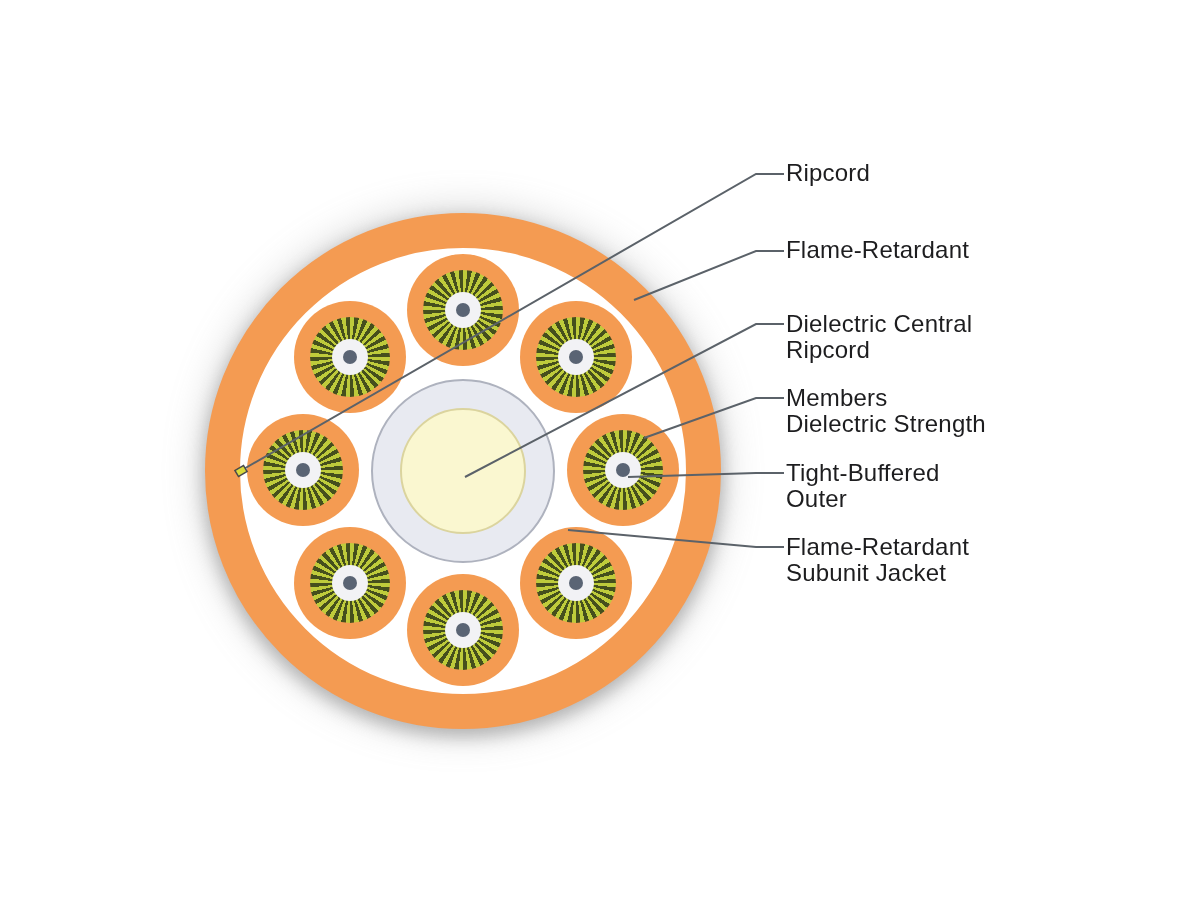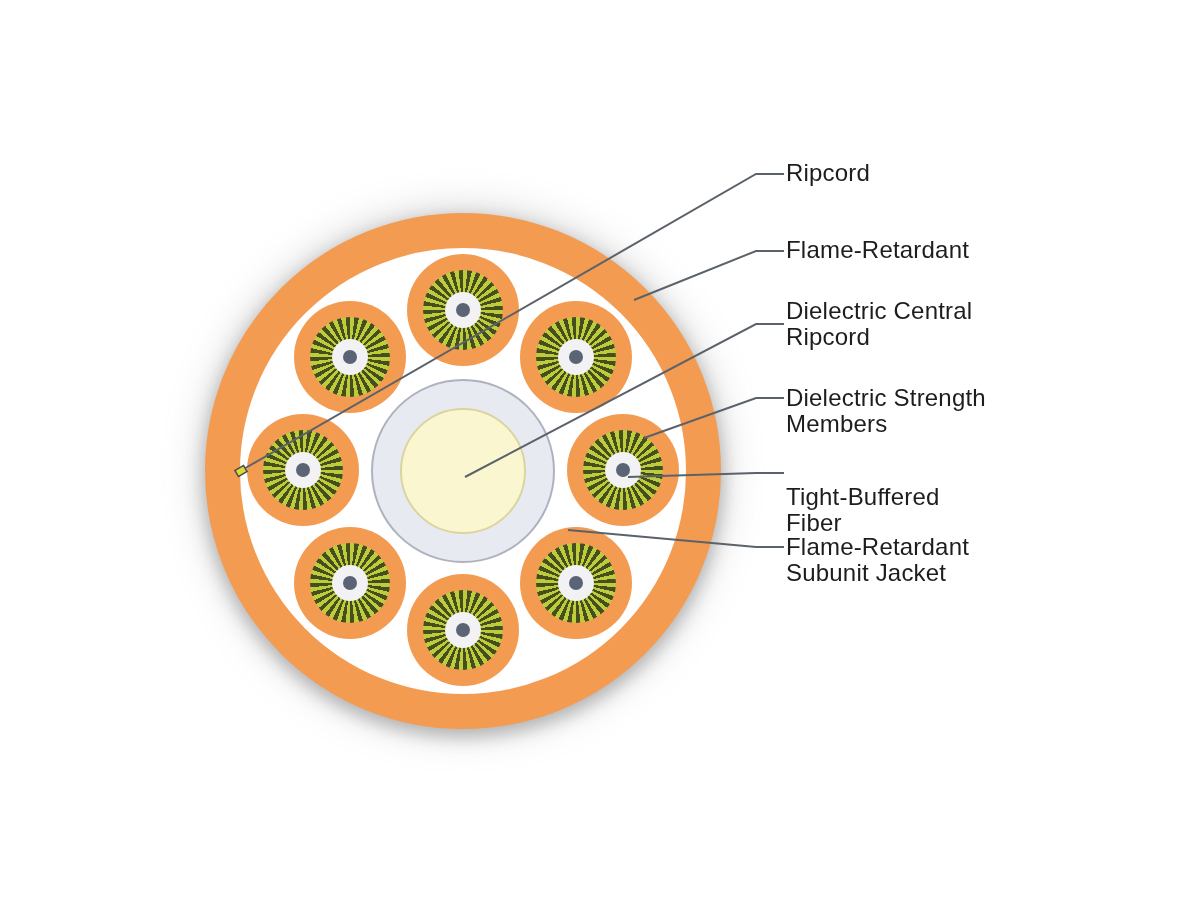--- a/index.html
+++ b/index.html
@@ -96,30 +96,30 @@
     </g>
     <rect x="-5" y="-3.5" width="10" height="7" transform="translate(225,471) rotate(-31)" fill="#D9DA3A" stroke="#4A4A4A" stroke-width="1.5"></rect>
   </svg>
 
   <div class="label" style="top:160px">
     <div>Ripcord</div>
   </div>
   <div class="label" style="top:237px">
     <div>Flame-Retardant</div>
   </div>
-  <div class="label" style="top:298px">
+  <div class="label" style="top:311px">
     <div>Dielectric Central</div>
     <div>Ripcord</div>
   </div>
   <div class="label" style="top:385px">
+    <div>Members</div>
     <div>Dielectric Strength</div>
-    <div>Members</div>
   </div>
-  <div class="label" style="top:484px">
+  <div class="label" style="top:460px">
     <div>Tight-Buffered</div>
-    <div>Fiber</div>
+    <div>Outer</div>
   </div>
   <div class="label" style="top:534px">
     <div>Flame-Retardant</div>
     <div>Subunit Jacket</div>
   </div>
 
 </div>
 
 </body></html>

